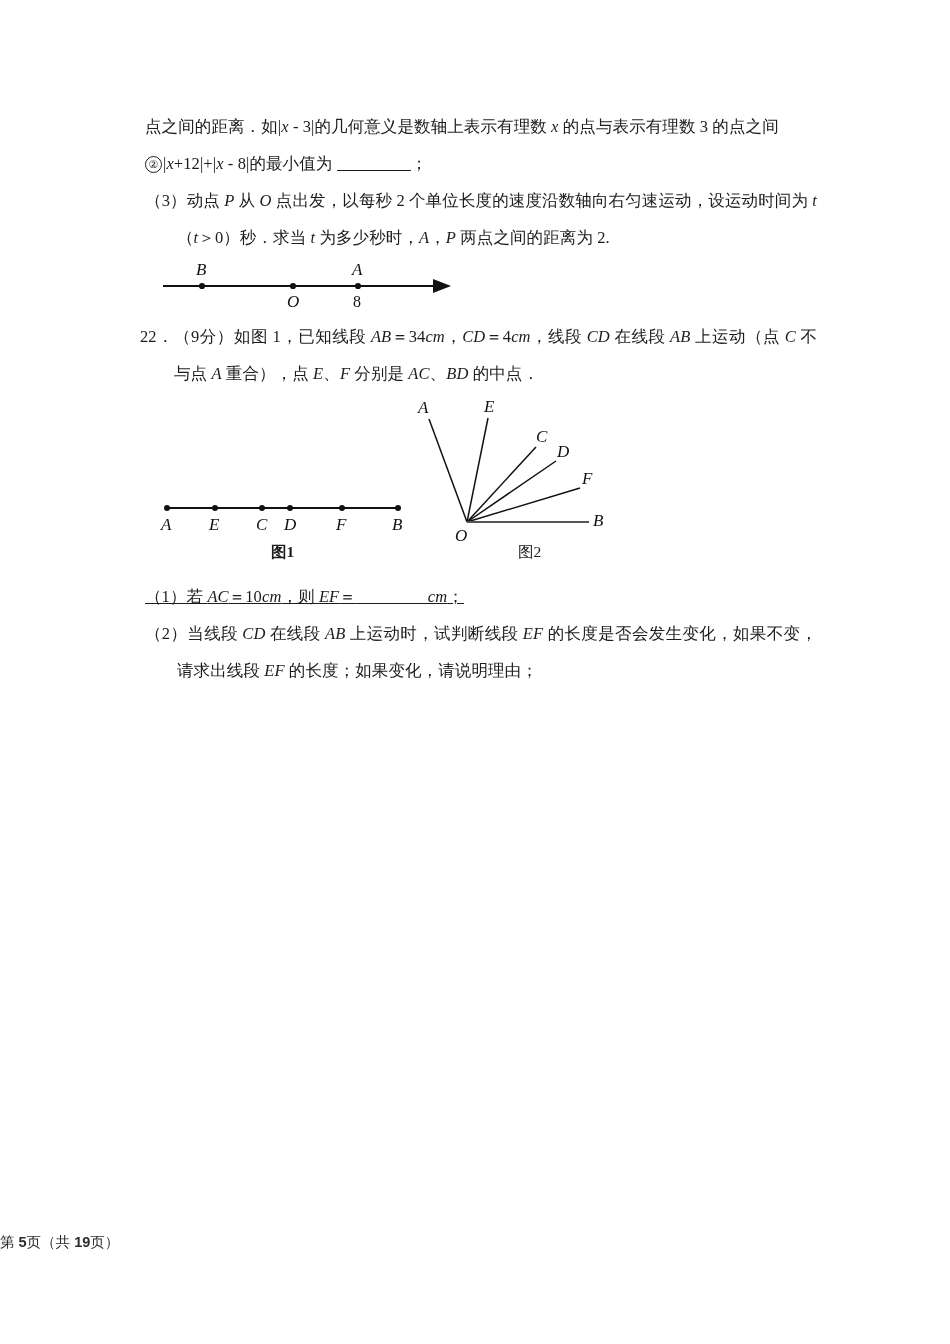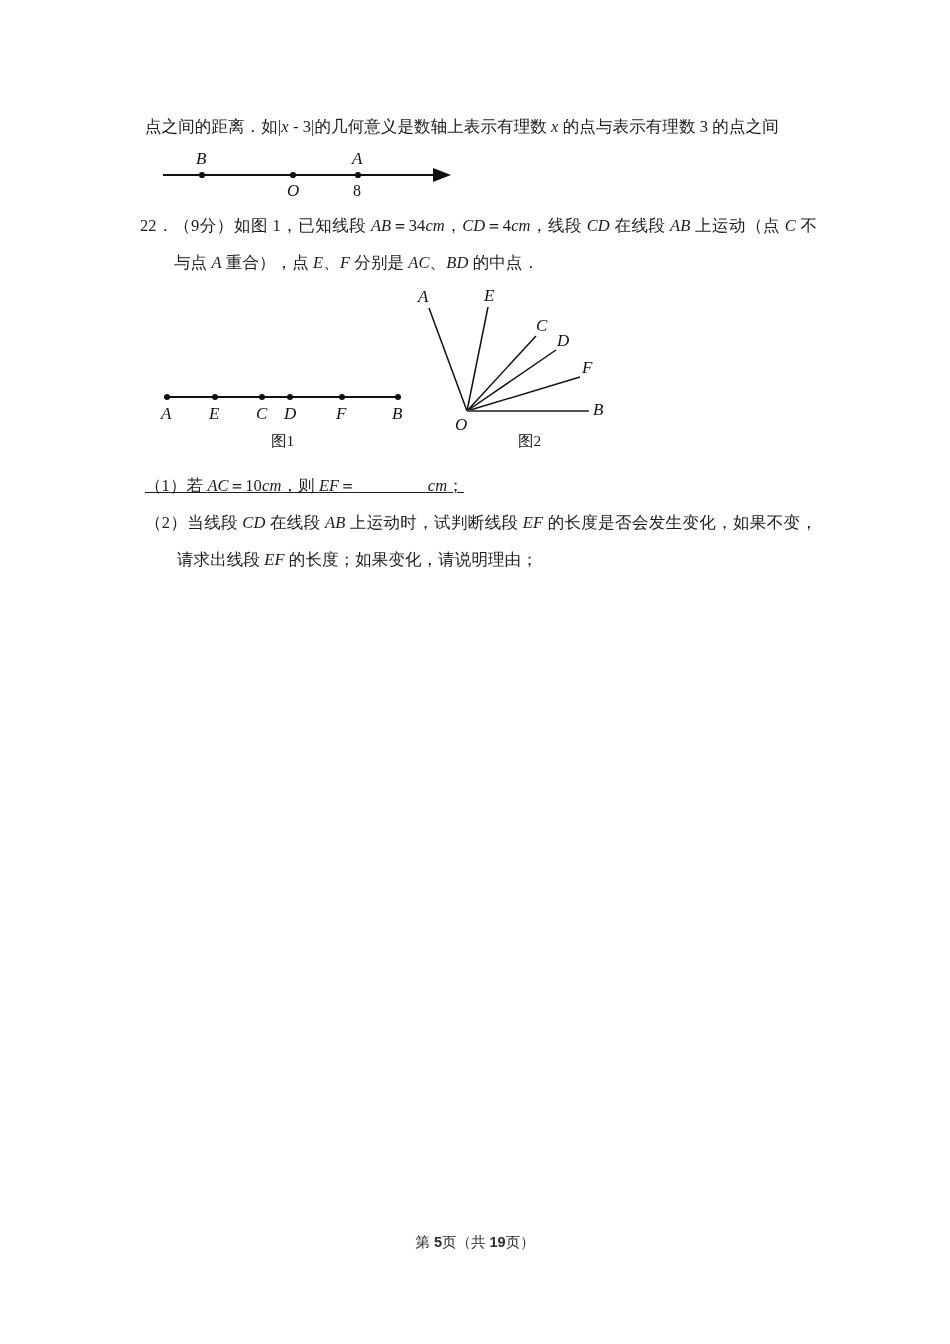--- a/index.html
+++ b/index.html
@@ -82,39 +82,45 @@
     color: #1c1c1c;
     position: absolute;
   }
 
   
   .footer {
     position: absolute;
     left: 0;
     top: 1233px;
     width: 950px;
-    text-align: center;
+    text-align: left;
     font-size: 14.5px;
     font-family: "Liberation Sans", "DejaVu Sans", sans-serif;
     color: #2b2b2b;
   }
   .footer b { font-weight: bold; }
 </style>
 </head>
 <body>
 
 <div class="page">
   <div class="content">
 
     <p class="para">
       <span>点之间的距离．如|<i>x</i> - 3|的几何意义是数轴上表示有理数 <i>x</i> 的点与表示有理数 3 的点之间</span>
     </p>
 
 
+    <p class="para">
+      <span class="circnum">②</span><span>|<i>x</i>+12|+|<i>x</i> - 8|的最小值为&nbsp;</span><span class="blank b-mid"></span><span>；</span>
+    </p>
 
+    <p class="para hang">
+      <span>（3）动点 <i>P</i> 从 <i>O</i> 点出发，以每秒 2 个单位长度的速度沿数轴向右匀速运动，设运动时间为 <i>t</i>（<i>t</i>＞0）秒．求当 <i>t</i> 为多少秒时，<i>A</i>，<i>P</i> 两点之间的距离为 2.</span>
+    </p>
 
     <div class="figwrap" style="height:58px;margin-top:4px;">
       <svg width="320" height="58" viewBox="0 0 320 58">
         <line x1="18" y1="26" x2="290" y2="26" stroke="#111" stroke-width="2.1"></line>
         <polygon points="288,19 306,26 288,33" fill="#111"></polygon>
         <circle cx="57" cy="26" r="3.1" fill="#111"></circle>
         <circle cx="148" cy="26" r="3.1" fill="#111"></circle>
         <circle cx="213" cy="26" r="3.1" fill="#111"></circle>
         <text x="51" y="15" font-family="Liberation Serif, serif" font-style="italic" font-size="17" fill="#111">B</text>
         <text x="142" y="47" font-family="Liberation Serif, serif" font-style="italic" font-size="17" fill="#111">O</text>
@@ -155,21 +161,21 @@
         <circle cx="189" cy="15" r="3" fill="#111"></circle>
         <circle cx="245" cy="15" r="3" fill="#111"></circle>
         <text x="8" y="37" font-family="Liberation Serif, serif" font-style="italic" font-size="17" fill="#111">A</text>
         <text x="56" y="37" font-family="Liberation Serif, serif" font-style="italic" font-size="17" fill="#111">E</text>
         <text x="103" y="37" font-family="Liberation Serif, serif" font-style="italic" font-size="17" fill="#111">C</text>
         <text x="131" y="37" font-family="Liberation Serif, serif" font-style="italic" font-size="17" fill="#111">D</text>
         <text x="183" y="37" font-family="Liberation Serif, serif" font-style="italic" font-size="17" fill="#111">F</text>
         <text x="239" y="37" font-family="Liberation Serif, serif" font-style="italic" font-size="17" fill="#111">B</text>
       </svg>
 
-      <div class="fig-caption" style="left:126px;top:144px;">图1</div>
+      <div class="fig-caption" style="left:126px;top:144px;font-weight:bold;">图1</div>
       <div class="fig-caption" style="left:373px;top:144px;">图2</div>
     </div>
 
     <p class="para" style="margin-top:8px;text-decoration:underline;">
       <span>（1）若 <i>AC</i>＝10<i>cm</i>，则 <i>EF</i>＝</span><span class="blank b-sh"></span><span><i>cm</i>；</span>
     </p>
 
     <p class="para hang">
       <span>（2）当线段 <i>CD</i> 在线段 <i>AB</i> 上运动时，试判断线段 <i>EF</i> 的长度是否会发生变化，如果不变，请求出线段 <i>EF</i> 的长度；如果变化，请说明理由；</span>
     </p>

